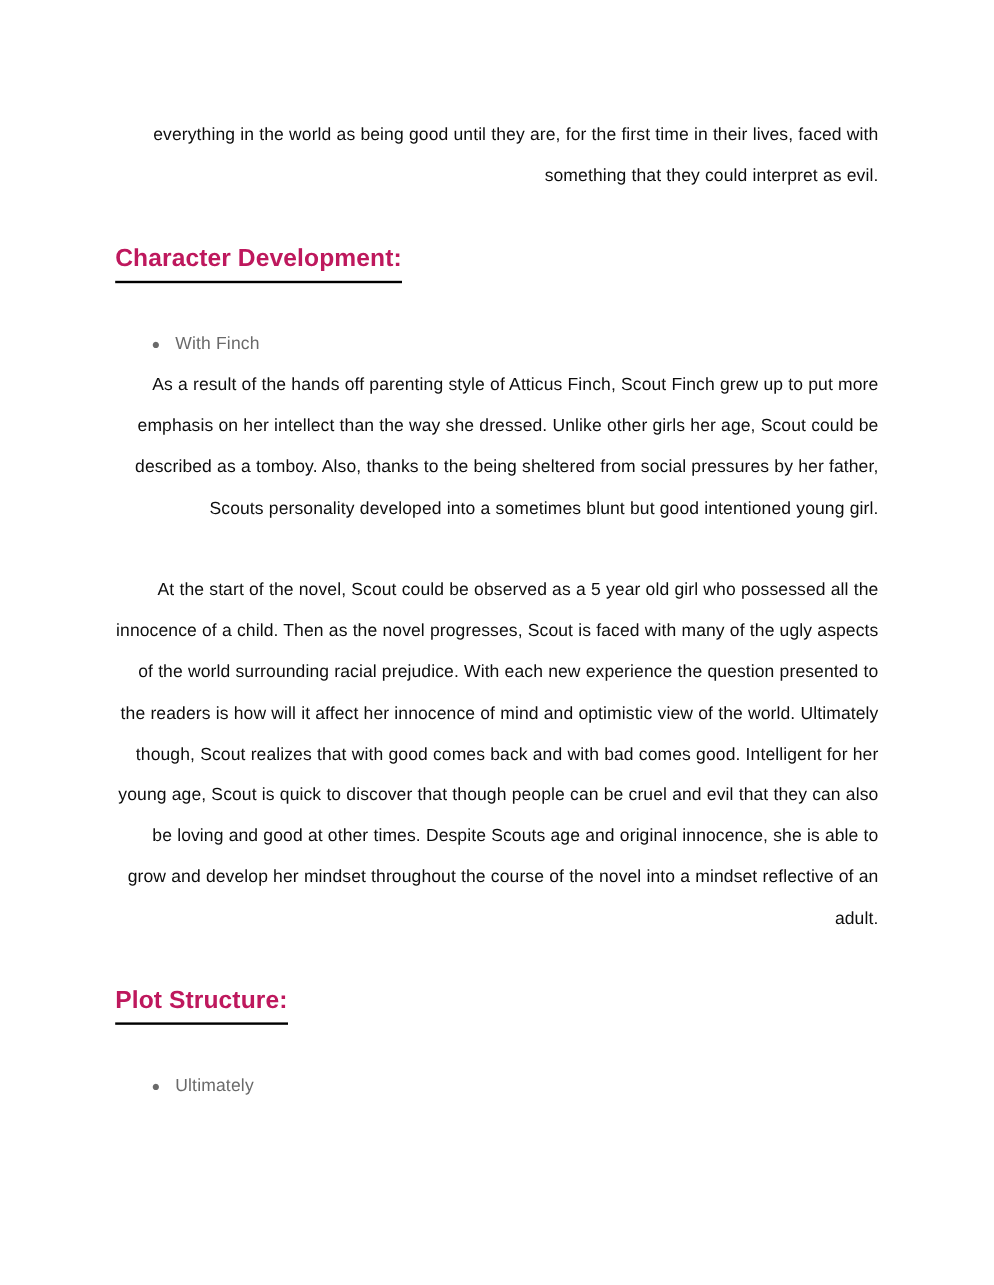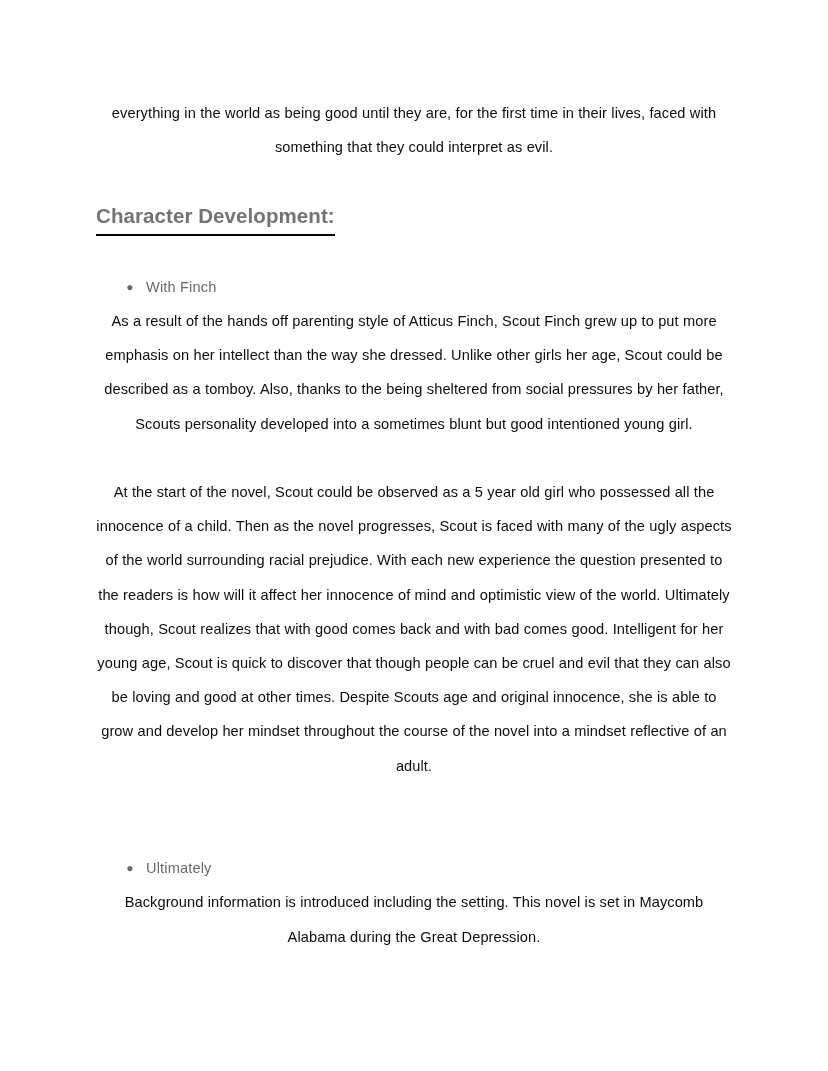--- a/index.html
+++ b/index.html
@@ -28,37 +28,37 @@
   .doc-body {
     width: 636px;
   }
 
   
   .para {
     font-size: 14.6px;
     line-height: 34.2px;
     color: #0d0d0d;
     margin: 0;
-    text-align: center;
+    text-align: right;
     letter-spacing: 0.006em;
     word-spacing: 0.01em;
   }
 
   
   .blank-line {
     height: 34.2px;
   }
 
   
   .heading {
     margin: 0;
     font-size: 20.5px;
     line-height: 34px;
     font-weight: bold;
-    color: #737373;
+    color: #be185d;
     letter-spacing: 0.004em;
   }
   .heading .h-text {
     display: inline-block;
     border-bottom: 2.4px solid #000000;
     padding-bottom: 1px;
   }
 
   
   .bullet-list {
@@ -104,23 +104,23 @@
     </ul>
 
     <p class="para">As a result of the hands off parenting style of Atticus Finch, Scout Finch grew up to put more emphasis on her intellect than the way she dressed. Unlike other girls her age, Scout could be described as a tomboy. Also, thanks to the being sheltered from social pressures by her father, Scouts personality developed into a sometimes blunt but good intentioned young girl.</p>
 
     <div class="blank-line"></div>
 
     <p class="para">At the start of the novel, Scout could be observed as a 5 year old girl who possessed all the innocence of a child. Then as the novel progresses, Scout is faced with many of the ugly aspects of the world surrounding racial prejudice. With each new experience the question presented to the readers is how will it affect her innocence of mind and optimistic view of the world. Ultimately though, Scout realizes that with good comes back and with bad comes good. Intelligent for her young age, Scout is quick to discover that though people can be cruel and evil that they can also be loving and good at other times. Despite Scouts age and original innocence, she is able to grow and develop her mindset throughout the course of the novel into a mindset reflective of an adult.</p>
 
     <div class="blank-line"></div>
 
+    <h2 class="heading"><span class="h-text">Plot Structure:</span></h2>
 
     <div class="blank-line"></div>
 
     <ul class="bullet-list">
       <li class="bullet-item"><span class="bullet-marker">●</span><span>Ultimately</span></li>
     </ul>
 
-    <p class="para">Background information is introduced including the setting. This novel is set in Maycomb Alabama during the Great Depression.</p>
 
   </div>
 </div>
 
 </body></html>

